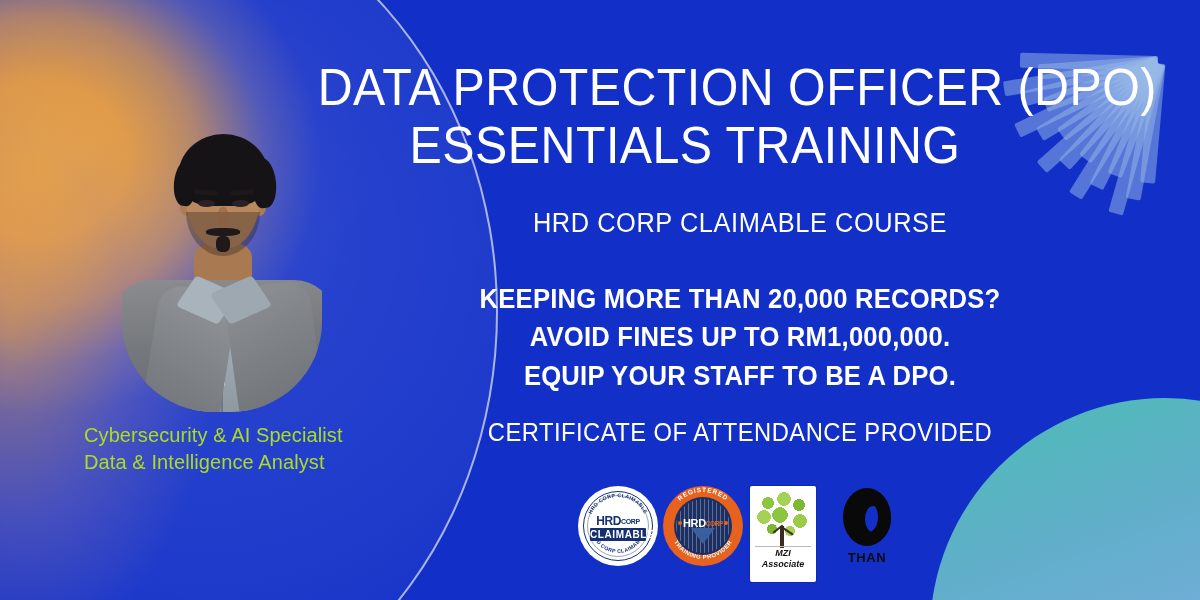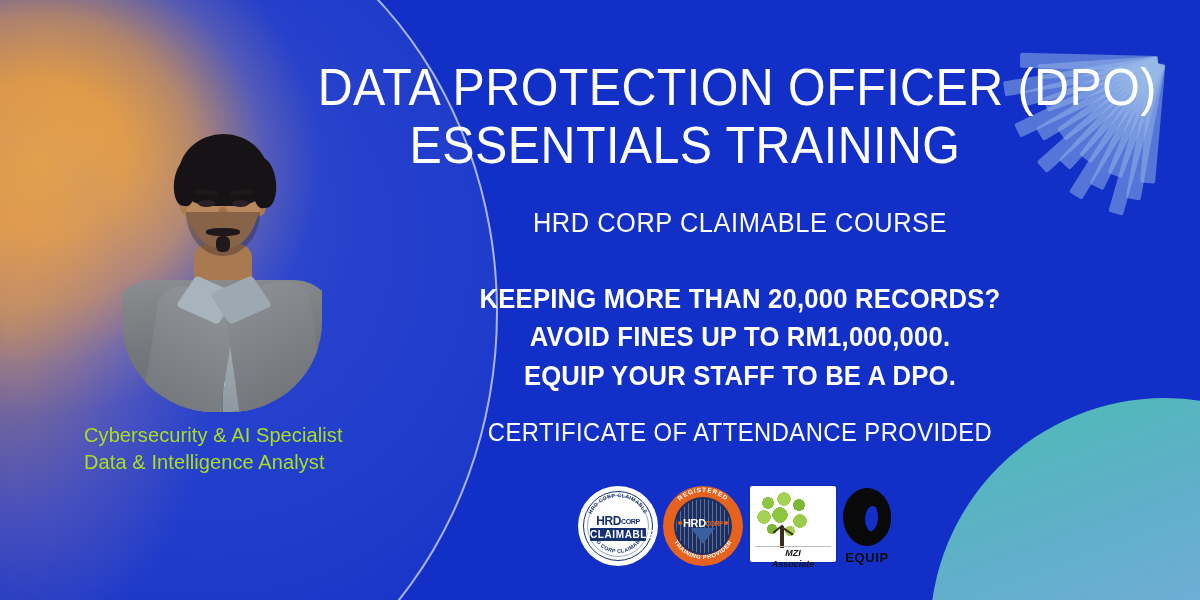--- a/index.html
+++ b/index.html
@@ -350,21 +350,21 @@
     clip-path: polygon(0 0, 100% 0, 50% 100%);
   }
   .b2 .dotl, .b2 .dotr {
     position:absolute; top:35px; width:4px; height:4px;
     border-radius:50%; background:#e8621f;
   }
   .b2 .dotl { left:15px; } .b2 .dotr { right:15px; }
   .b2 svg { position:absolute; inset:0; }
 
   
-  .b3 { left: 175px; width: 66px; height: 76px; padding-left: 20px; }
+  .b3 { left: 175px; width: 66px; height: 96px; }
   .b3 .card {
     position:absolute; inset:0; background:#ffffff; border-radius:2px;
     box-shadow:0 0 0 1px rgba(0,0,0,0.12);
   }
   .b3 .canopy {
     position:absolute; left:6px; top:5px; width:54px; height:46px;
     background:
       radial-gradient(circle 7px at 12px 12px, #8cc63f 0 85%, transparent 86%),
       radial-gradient(circle 8px at 28px 8px, #a6d157 0 85%, transparent 86%),
       radial-gradient(circle 7px at 43px 14px, #7cb833 0 85%, transparent 86%),
@@ -550,17 +550,17 @@
       <div class="sep"></div>
       <div class="txt">
         <div>MZI</div>
         <div>Associate</div>
       </div>
     </div>
 
     <div class="logo b4">
       <div class="ring-o"></div>
       <div class="ring-i"></div>
-      <div class="txt">EQUIP</div>
+      <div class="txt">THAN</div>
     </div>
 
   </div>
 </div>
 
 </body></html>

